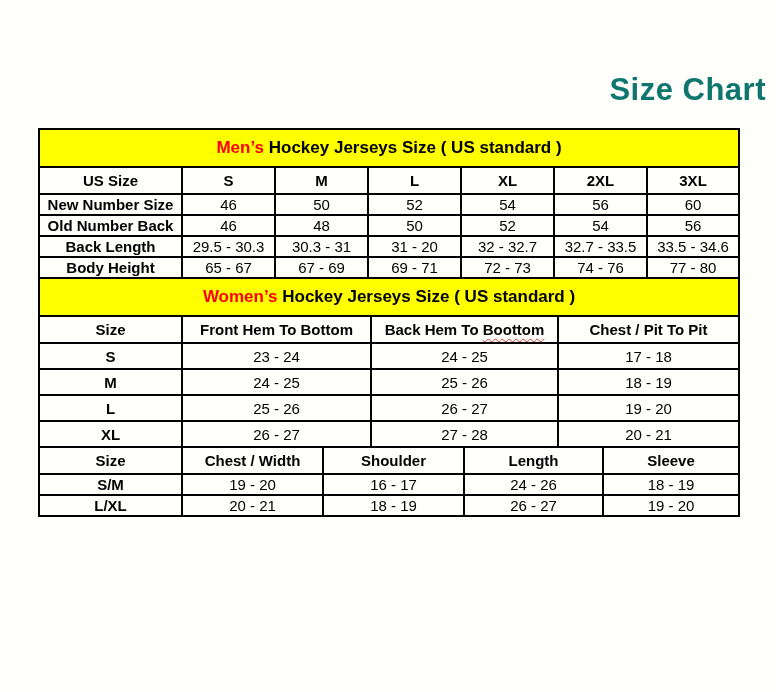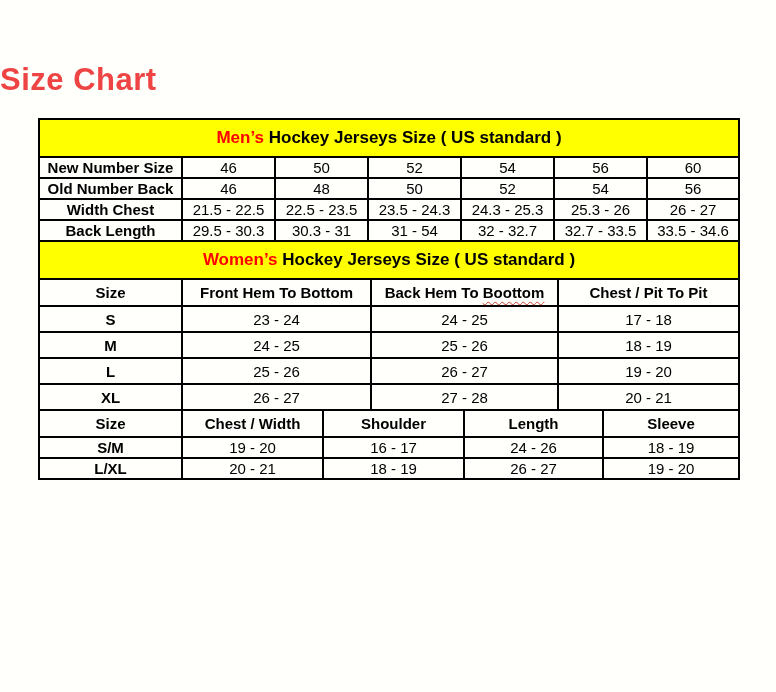--- a/index.html
+++ b/index.html
@@ -9,26 +9,26 @@
     font-family: "Liberation Sans", sans-serif;
     color: #000;
   }
   body {
     width: 776px;
     height: 692px;
     overflow: hidden;
     position: relative;
   }
   .page-title {
-    margin: 0;
+    margin: 10px;
     padding-top: 62px;
-    text-align: left;
+    text-align: right;
     font-size: 31px;
     font-weight: 700;
-    color: #ef4444;
+    color: #0f766e;
     letter-spacing: 0.5px;
   }
   .tables {
     width: 700px;
     margin: 20px 0 0 38px;
   }
   table {
     border-collapse: collapse;
     table-layout: fixed;
     width: 700px;
@@ -78,20 +78,29 @@
         <col style="width:93px">
         <col style="width:93px">
         <col style="width:93px">
         <col style="width:93px">
         <col style="width:92px">
     </colgroup>
     <thead>
       <tr class="band">
         <td colspan="7"><span class="hl">Men’s</span><span> Hockey Jerseys Size ( US standard )</span></td>
       </tr>
+      <tr>
+        <th>US Size</th>
+        <th>S</th>
+        <th>M</th>
+        <th>L</th>
+        <th>XL</th>
+        <th>2XL</th>
+        <th>3XL</th>
+      </tr>
     </thead>
     <tbody>
       <tr>
         <th>New Number Size</th>
         <td>46</td>
         <td>50</td>
         <td>52</td>
         <td>54</td>
         <td>56</td>
         <td>60</td>
@@ -99,36 +108,36 @@
       <tr>
         <th>Old Number Back</th>
         <td>46</td>
         <td>48</td>
         <td>50</td>
         <td>52</td>
         <td>54</td>
         <td>56</td>
       </tr>
       <tr>
-        <th>Width Chest</th>
-        <td>21.5 - 22.5</td>
-        <td>22.5 - 23.5</td>
-        <td>23.5 - 24.3</td>
-        <td>24.3 - 25.3</td>
-        <td>25.3 - 26</td>
-        <td>26 - 27</td>
-      </tr>
-      <tr>
         <th>Back Length</th>
         <td>29.5 - 30.3</td>
         <td>30.3 - 31</td>
-        <td>31 - 54</td>
+        <td>31 - 20</td>
         <td>32 - 32.7</td>
         <td>32.7 - 33.5</td>
         <td>33.5 - 34.6</td>
+      </tr>
+      <tr>
+        <th>Body Height</th>
+        <td>65 - 67</td>
+        <td>67 - 69</td>
+        <td>69 - 71</td>
+        <td>72 - 73</td>
+        <td>74 - 76</td>
+        <td>77 - 80</td>
       </tr>
     </tbody>
   </table>
 
   <table class="women">
     <colgroup>
       <col style="width:143px">
         <col style="width:189px">
         <col style="width:187px">
         <col style="width:181px">

